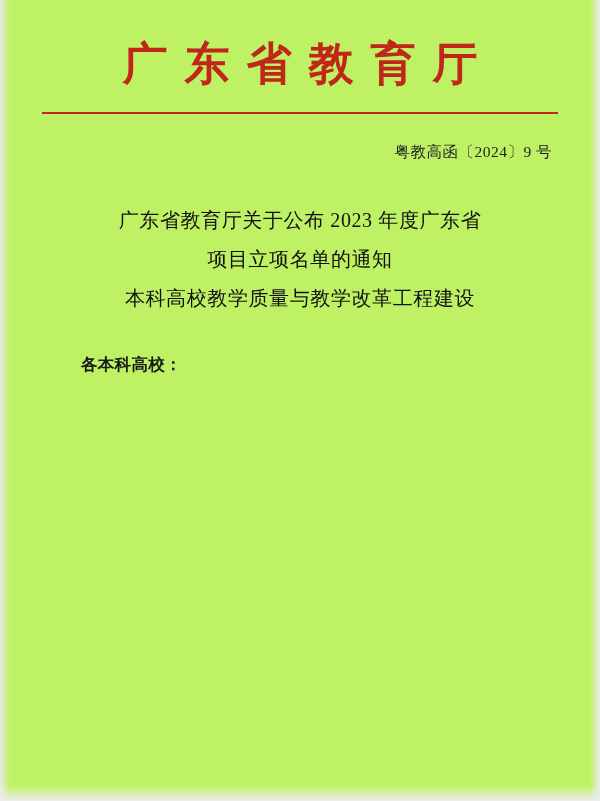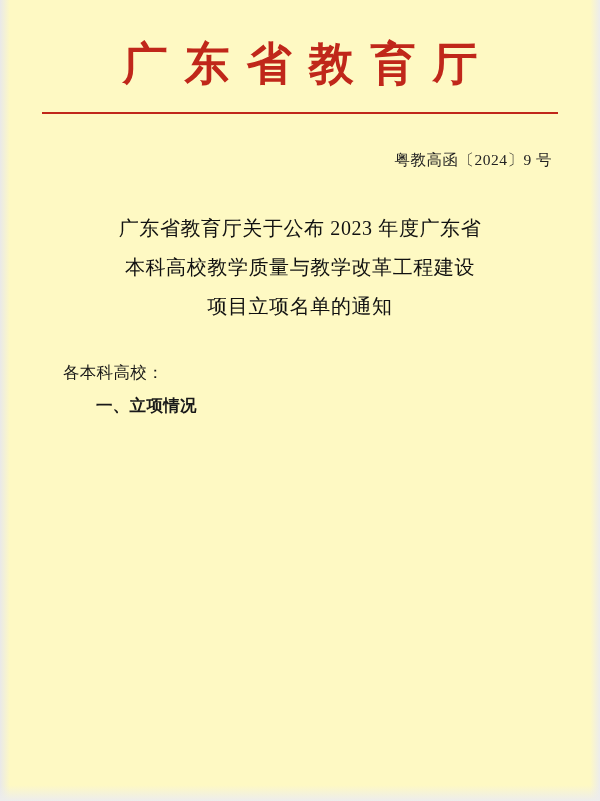--- a/index.html
+++ b/index.html
@@ -12,21 +12,21 @@
     height: 801px;
     overflow: hidden;
     font-family: "Liberation Serif", "DejaVu Serif", serif;
     color: #1a1a1a;
   }
   .page {
     position: relative;
     width: 600px;
     height: 801px;
     box-sizing: border-box;
-    background: #fef9c3;
+    background: #bef264;
   }
 
   
   .masthead {
     padding: 38px 0 0 0;
     text-align: center;
   }
   .masthead-title {
     font-family: "DejaVu Serif", "Liberation Serif", serif;
     color: #c0271a;
@@ -39,21 +39,21 @@
   }
 
   .red-rule {
     margin: 22px auto 0 auto;
     width: 516px;
     height: 2px;
     background: #c0271a;
   }
 
   .doc-number {
-    margin-top: 36px;
+    margin-top: 28px;
     padding-right: 48px;
     text-align: right;
     font-size: 15.5px;
     letter-spacing: 0.5px;
     color: #222;
   }
 
   .doc-title {
     margin: 38px auto 0 auto;
     width: 450px;
@@ -72,21 +72,22 @@
   .body-block {
     margin: 30px auto 0 auto;
     width: 474px;
     font-size: 16.5px;
     line-height: 2.02;
     letter-spacing: 0.3px;
     color: #191919;
     text-align: justify;
   }
   .body-block p {
-    margin: 0;
+    margin: 18px;
+    font-weight: bold;
   }
   .indent2 {
     text-indent: 2em;
   }
   .section-head {
     text-indent: 2em;
     font-weight: bold;
   }
 
   
@@ -114,25 +115,24 @@
 
   <div class="masthead">
     <div class="masthead-title">广东省教育厅</div>
     <div class="red-rule"></div>
   </div>
 
   <div class="doc-number">粤教高函〔2024〕9 号</div>
 
   <div class="doc-title">
     <span class="line">广东省教育厅关于公布 2023 年度广东省</span>
+    <span class="line">项目立项名单的通知</span>
     <span class="line">本科高校教学质量与教学改革工程建设</span>
-    <span class="line">项目立项名单的通知</span>
   </div>
 
   <div class="body-block">
     <p>各本科高校：</p>
-    <p class="section-head">一、立项情况</p>
   </div>
 
   <div class="edge-left"></div>
   <div class="edge-right"></div>
   <div class="edge-bottom"></div>
 </div>
 
 </body></html>

